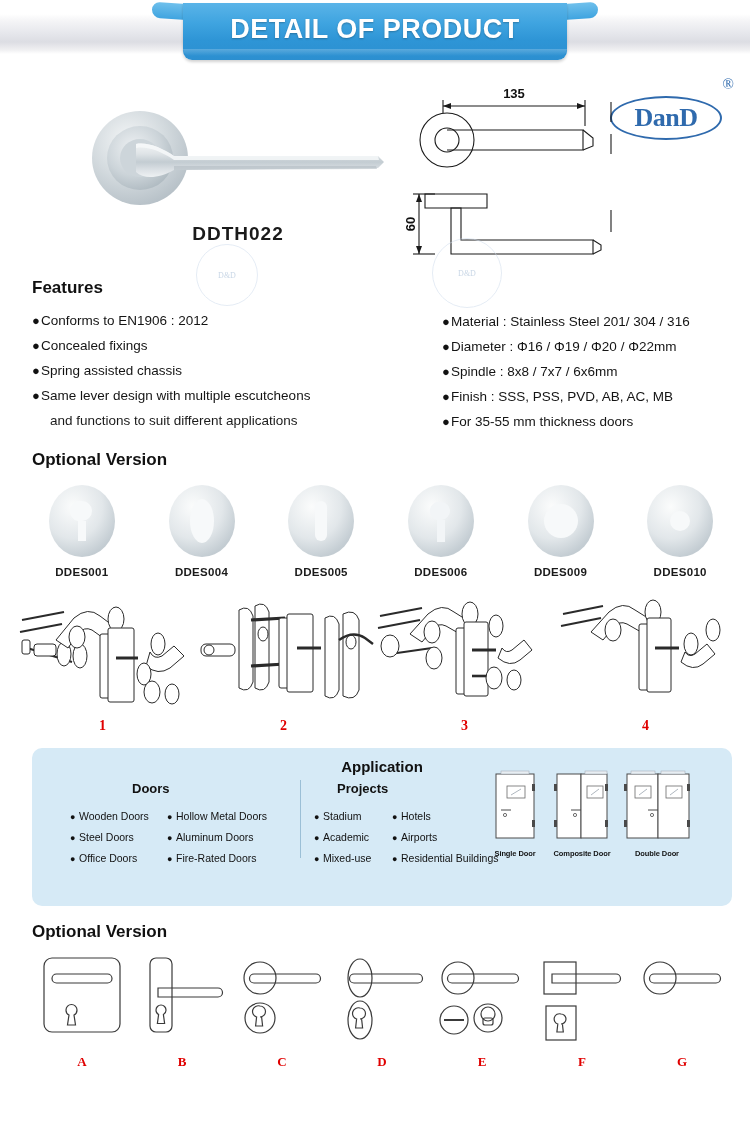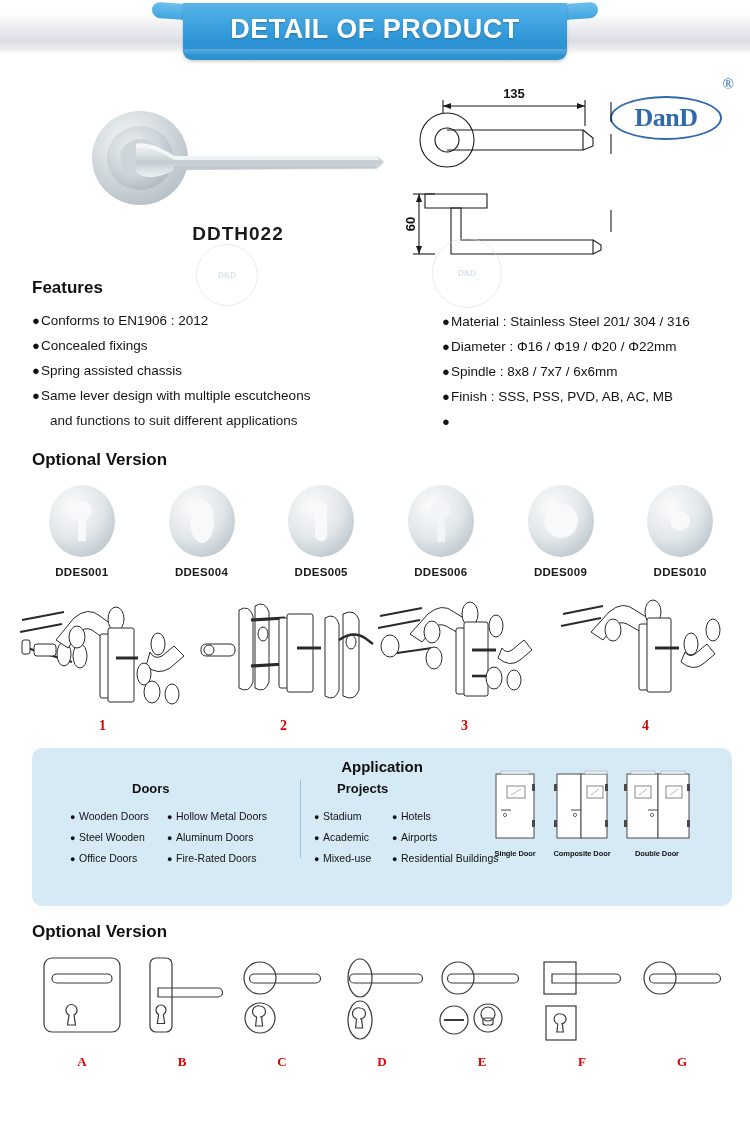--- a/index.html
+++ b/index.html
@@ -281,20 +281,21 @@
       <div class="feat-li">
         <span class="dot">●</span>
         <span>Spindle : 8x8 / 7x7 / 6x6mm</span>
       </div>
       <div class="feat-li">
         <span class="dot">●</span>
         <span>Finish : SSS, PSS, PVD, AB, AC, MB</span>
       </div>
       <div class="feat-li">
         <span class="dot">●</span>
+        <span>For 35-55 mm thickness doors</span>
       </div>
     </div>
   </div>
 </div>
 
 <div class="esc-wrap">
   <div class="sect-title">Optional Version</div>
   <div class="esc-row">
 
     <div class="esc-cell">
@@ -468,21 +469,21 @@
   <div class="app-heading app-proj-h">Projects</div>
   <div class="app-div"></div>
 
   <div class="app-col doors-c1">
     <div class="app-li">
       <span class="dot">●</span>
       <span>Wooden Doors</span>
     </div>
     <div class="app-li">
       <span class="dot">●</span>
-      <span>Steel Wooden</span>
+      <span>Steel Doors</span>
     </div>
     <div class="app-li">
       <span class="dot">●</span>
       <span>Office Doors</span>
     </div>
   </div>
 
   <div class="app-col doors-c2">
     <div class="app-li">
       <span class="dot">●</span>

